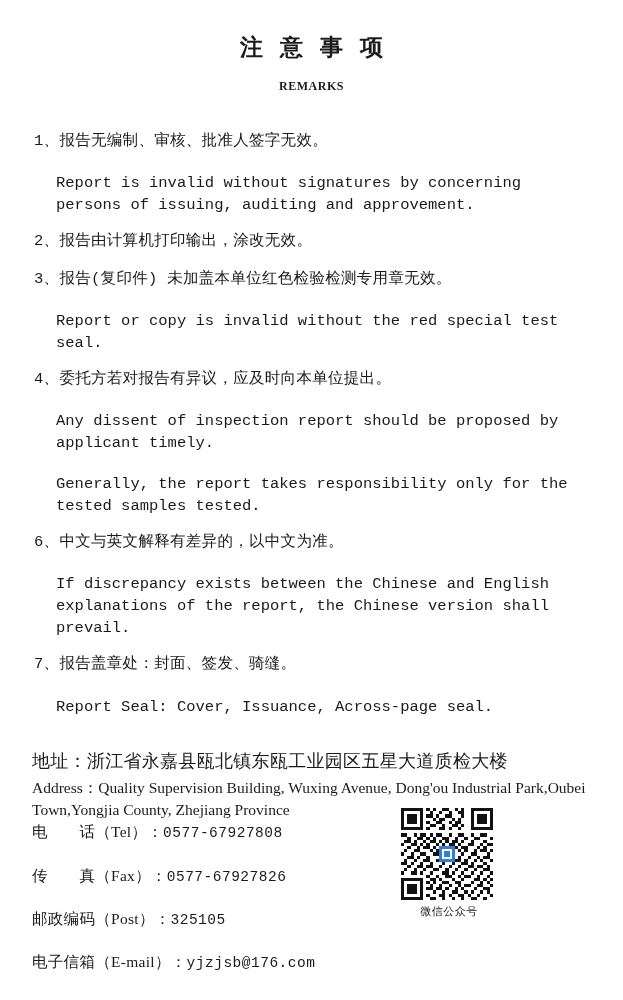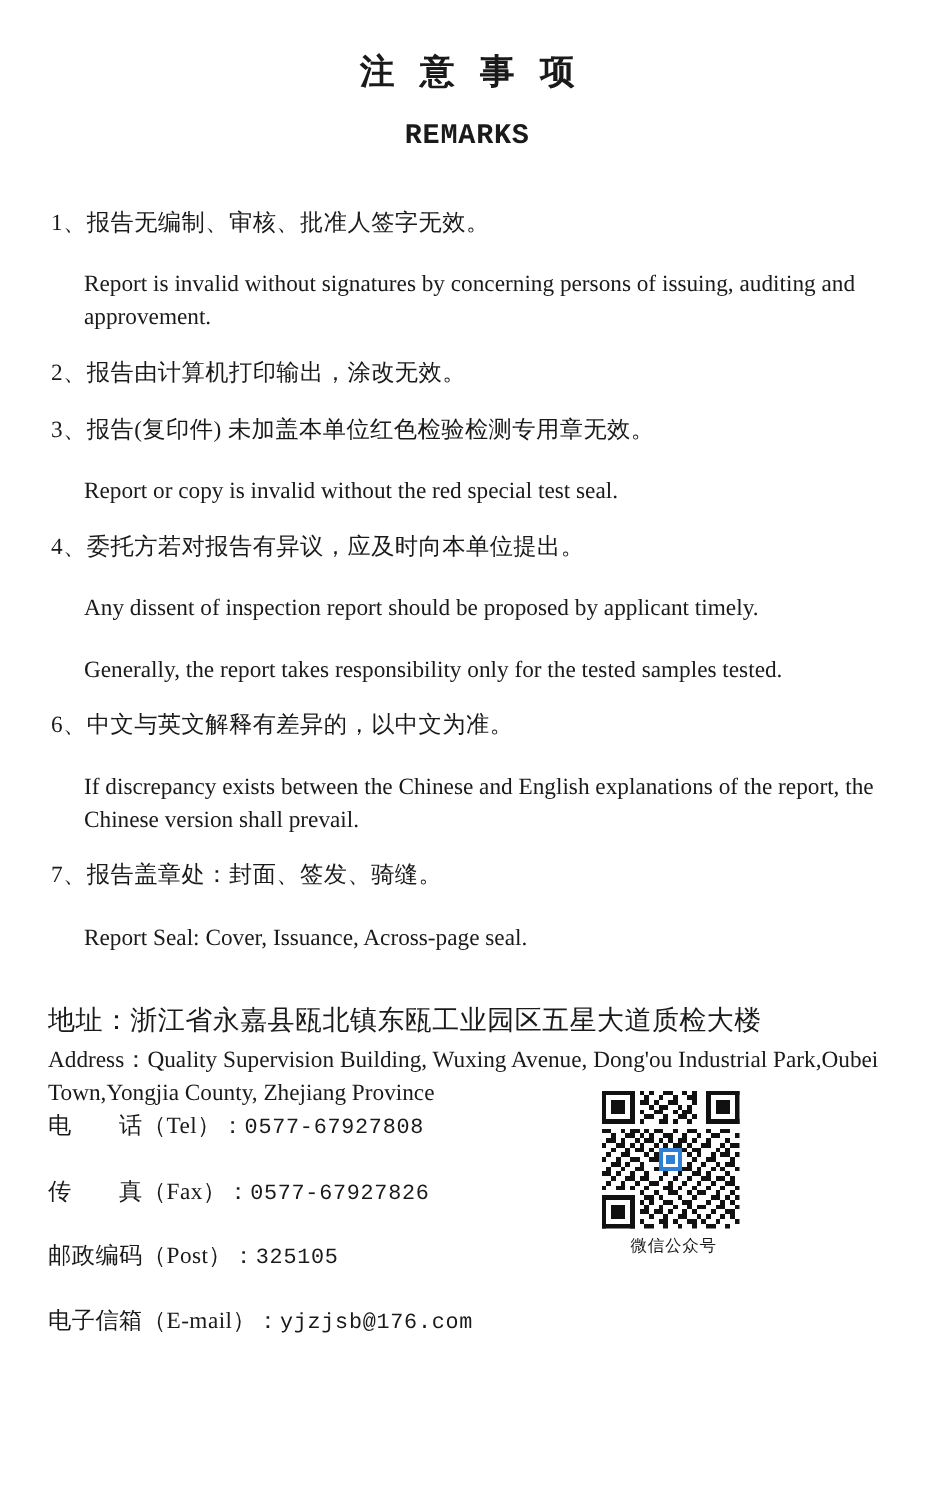--- a/index.html
+++ b/index.html
@@ -26,30 +26,30 @@
     text-align: center;
     font-size: 23px;
     font-weight: bold;
     letter-spacing: 17px;
     padding-top: 32px;
     padding-left: 17px;
     font-family: "Liberation Serif", "DejaVu Serif", serif;
   }
   .title-en {
     text-align: center;
-    font-size: 19px;
+    font-size: 12px;
     font-weight: bold;
     margin-top: 16px;
     letter-spacing: 0.5px;
-    font-family: Liberation Mono, monospace;
   }
   .remarks {
     margin-top: 36px;
     padding-left: 12px;
     padding-right: 10px;
+    font-family: Liberation Mono, monospace;
   }
   .remark-item {
     margin-bottom: 14px;
   }
   .remark-cn {
     font-size: 15.5px;
     line-height: 1.5;
     letter-spacing: 0.3px;
   }
   .remark-en {

